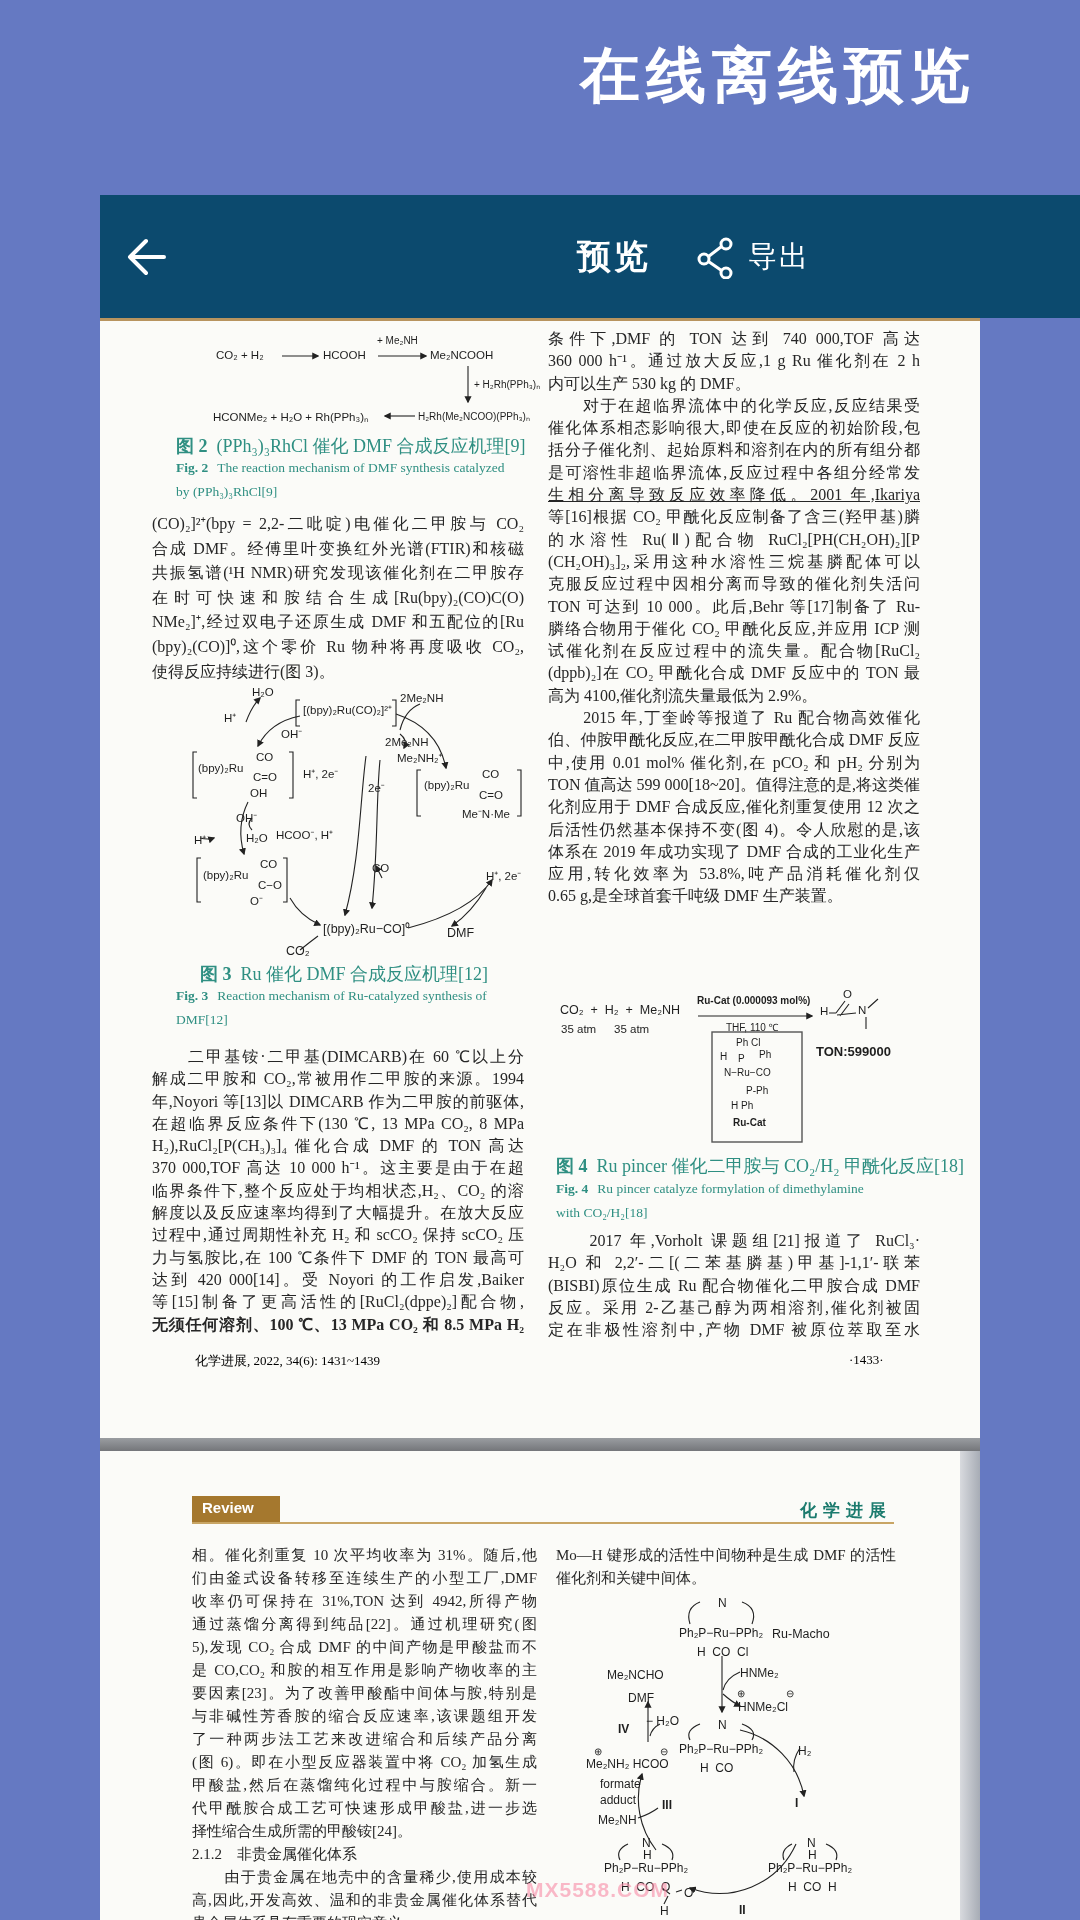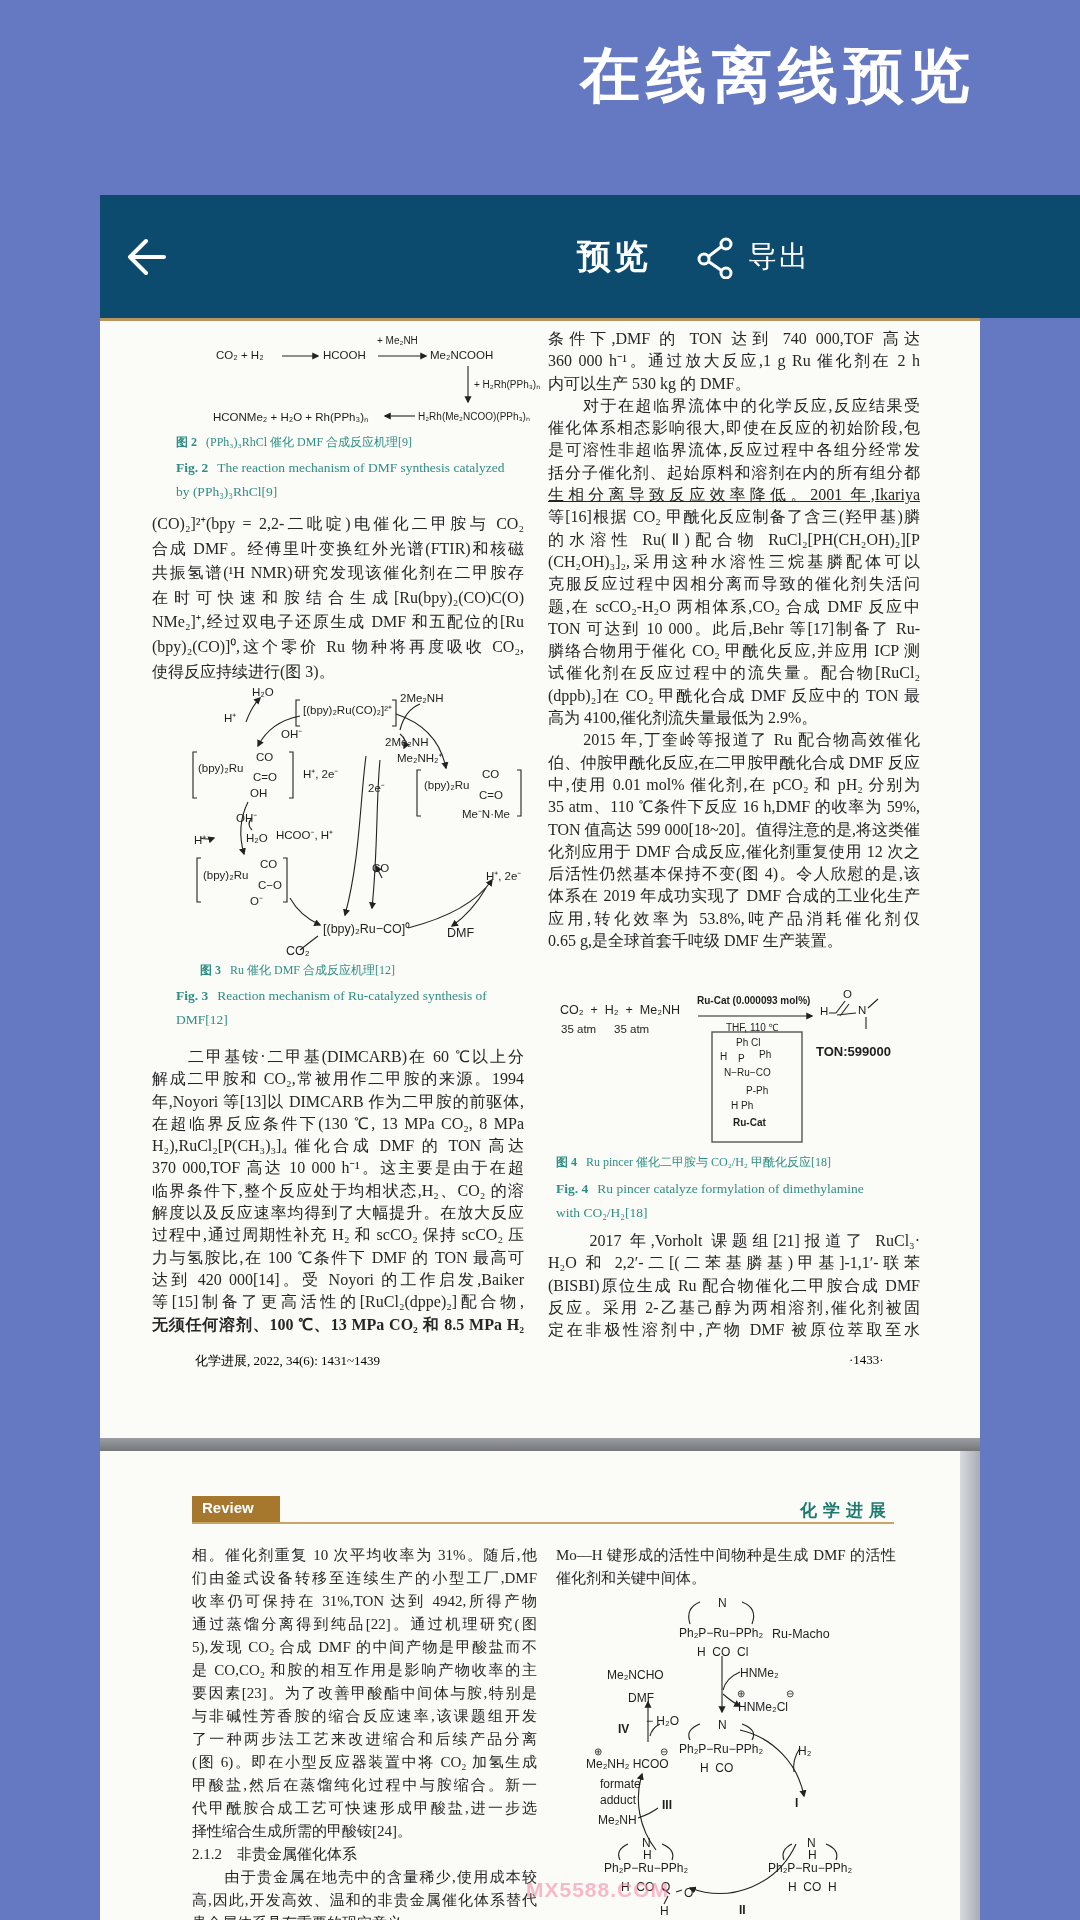--- a/index.html
+++ b/index.html
@@ -17,21 +17,21 @@
   .page{position:absolute;left:100px;width:880px;background:#fbfbf8;z-index:1}
   .page1{top:318px;height:1120px;border-top:3px solid #b8945f}
   .pageband{position:absolute;left:100px;top:1438px;width:880px;height:13px;background:linear-gradient(#9a9da1,#74767a);z-index:1}
   .page2{top:1451px;height:469px}
   .page2edge{position:absolute;left:960px;top:1451px;width:20px;height:469px;background:linear-gradient(90deg,#d8dade,#a7acb5);z-index:1}
   
   .col{position:absolute;font-family:"Liberation Serif",serif;color:#262626;z-index:3}
   .ln{text-align:justify;text-align-last:justify;overflow:hidden;white-space:normal}
   .ln.noj{text-align-last:left}
   
-  .cap{position:absolute;color:#2f8f82;font-family:"Liberation Serif",serif;font-size:12px;z-index:3;white-space:pre}
+  .cap{position:absolute;color:#2f8f82;font-family:"Liberation Serif",serif;font-size:18px;z-index:3;white-space:pre}
   .cap .capb{font-weight:bold;margin-right:9px}
   .cap.en{font-size:13.5px}
   
   .pfoot{position:absolute;font:13px "Liberation Serif",serif;color:#000000;z-index:3;white-space:pre}
   
   .ovl{position:absolute;inset:0;z-index:4;pointer-events:none}
   .dl{position:absolute;font:11.5px "Liberation Sans",sans-serif;color:#1e1e1e;white-space:pre}
   .dl2{position:absolute;font:12px "Liberation Sans",sans-serif;color:#1e1e1e;white-space:pre}
   .f10{font-size:10px}
   .f12{font-size:12.5px}
@@ -220,37 +220,35 @@
     <div class="ln" style="height: 22.3px;">等[15]制备了更高活性的[RuCl₂(dppe)₂]配合物,</div>
     <div class="ln" style="height: 22.3px; font-weight: bold;">无须任何溶剂、100 ℃、13 MPa CO₂ 和 8.5 MPa H₂</div>
   </div>
 
 <div class="col" style="left:548px;top:328px;width:372px;font-size:16px;line-height:22.3px">
     <div class="ln" style="height: 22.3px;">条件下,DMF 的 TON 达到 740 000,TOF 高达</div>
     <div class="ln" style="height: 22.3px;">360 000 h⁻¹。通过放大反应,1 g Ru 催化剂在 2 h</div>
     <div class="ln noj" style="height: 22.3px;">内可以生产 530 kg 的 DMF。</div>
     <div class="ln" style="height: 22.3px;">　　对于在超临界流体中的化学反应,反应结果受</div>
     <div class="ln" style="height: 22.3px;">催化体系相态影响很大,即使在反应的初始阶段,包</div>
+    <div class="ln" style="height: 22.3px;">括分子催化剂、起始原料和溶剂在内的所有组分都</div>
     <div class="ln" style="height: 22.3px;">是可溶性非超临界流体,反应过程中各组分经常发</div>
-    <div class="ln" style="height: 22.3px;">括分子催化剂、起始原料和溶剂在内的所有组分都</div>
     <div class="ln" style="height: 22.3px; text-decoration: underline;">生相分离导致反应效率降低。2001 年,Ikariya</div>
     <div class="ln" style="height: 22.3px;">等[16]根据 CO₂ 甲酰化反应制备了含三(羟甲基)膦</div>
     <div class="ln" style="height: 22.3px;">的水溶性 Ru(Ⅱ)配合物 RuCl₂[PH(CH₂OH)₂][P</div>
     <div class="ln" style="height: 22.3px;">(CH₂OH)₃]₂,采用这种水溶性三烷基膦配体可以</div>
     <div class="ln" style="height: 22.3px;">克服反应过程中因相分离而导致的催化剂失活问</div>
-    <div class="ln" style="height: 22.3px;">题,在 scCO₂-H₂O 两相体系,CO₂ 合成 DMF 反应中</div>
     <div class="ln" style="height: 22.3px;">TON 可达到 10 000。此后,Behr 等[17]制备了 Ru-</div>
     <div class="ln" style="height: 22.3px;">膦络合物用于催化 CO₂ 甲酰化反应,并应用 ICP 测</div>
     <div class="ln" style="height: 22.3px;">试催化剂在反应过程中的流失量。配合物[RuCl₂</div>
     <div class="ln" style="height: 22.3px;">(dppb)₂]在 CO₂ 甲酰化合成 DMF 反应中的 TON 最</div>
     <div class="ln noj" style="height: 22.3px;">高为 4100,催化剂流失量最低为 2.9%。</div>
     <div class="ln" style="height: 22.3px;">　　2015 年,丁奎岭等报道了 Ru 配合物高效催化</div>
     <div class="ln" style="height: 22.3px;">伯、仲胺甲酰化反应,在二甲胺甲酰化合成 DMF 反应</div>
     <div class="ln" style="height: 22.3px;">中,使用 0.01 mol% 催化剂,在 pCO₂ 和 pH₂ 分别为</div>
-    <div class="ln" style="height: 22.3px;">35 atm、110 ℃条件下反应 16 h,DMF 的收率为 59%,</div>
     <div class="ln" style="height: 22.3px;">TON 值高达 599 000[18~20]。值得注意的是,将这类催</div>
     <div class="ln" style="height: 22.3px;">化剂应用于 DMF 合成反应,催化剂重复使用 12 次之</div>
     <div class="ln" style="height: 22.3px;">后活性仍然基本保持不变(图 4)。令人欣慰的是,该</div>
     <div class="ln" style="height: 22.3px;">体系在 2019 年成功实现了 DMF 合成的工业化生产</div>
     <div class="ln" style="height: 22.3px;">应用,转化效率为 53.8%,吨产品消耗催化剂仅</div>
     <div class="ln noj" style="height: 22.3px;">0.65 g,是全球首套千吨级 DMF 生产装置。</div>
   </div>
 
 <div class="ovl">
     <div class="dl f12" style="position: absolute; left: 560px; top: 1003px;">CO₂  +  H₂  +  Me₂NH</div>

